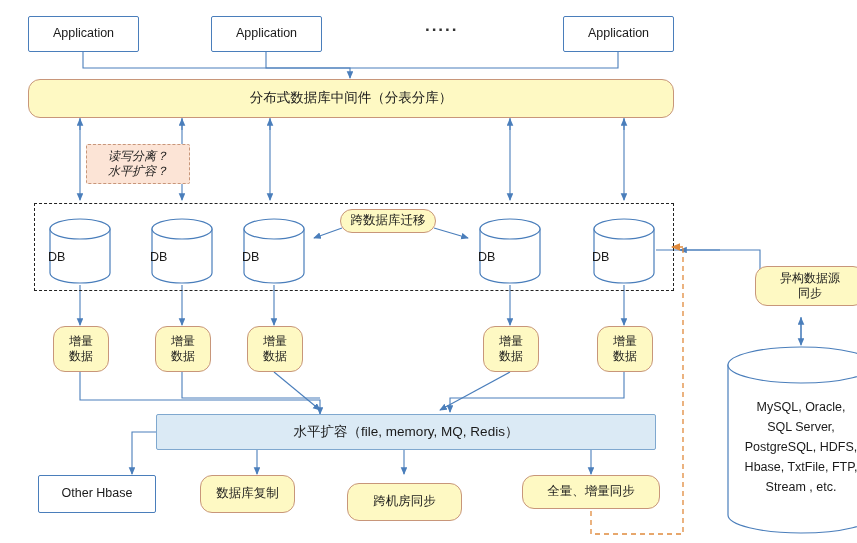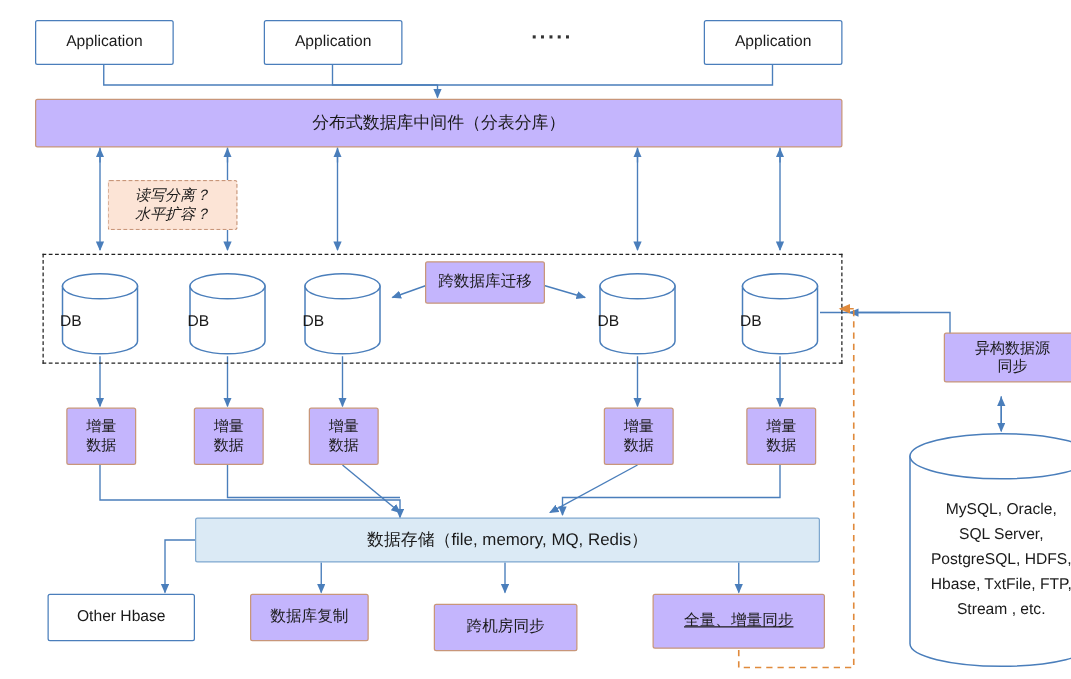--- a/index.html
+++ b/index.html
@@ -38,22 +38,22 @@
     line-height: 1.25;
     white-space: pre-line;
   }
   .box-blue {
     border: 1px solid #4a7ebb;
     background: #ffffff;
     border-radius: 2px;
   }
   .box-peach {
     border: 1px solid #c8967a;
-    background: #c4b5fd;
-    border-radius: 2px;
+    background: #fef9c3;
+    border-radius: 12px;
   }
   .box-lightblue {
     border: 1px solid #7fa8cf;
     background: #dbeaf5;
     border-radius: 2px;
   }
   .box-dashed {
     border: 1px dashed #c8967a;
     background: #fce4d6;
     border-radius: 2px;
@@ -171,21 +171,21 @@
     <span>分布式数据库中间件（分表分库）</span>
   </div>
 
   <div class="node box-dashed" style="left:66px;top:144px;width:104px;height:40px;font-size:12px;font-style:italic;">
     <span>读写分离？
 水平扩容？</span>
   </div>
 
   <div class="dashed-region" style="left:14px;top:203px;width:640px;height:88px;"></div>
 
-  <div class="node box-peach" style="left:320px;top:209px;width:96px;height:34px;font-size:12.5px;">
+  <div class="node box-peach" style="left:320px;top:209px;width:96px;height:24px;font-size:12.5px;">
     <span>跨数据库迁移</span>
   </div>
 
   <div class="cyl" style="left:28px;top:217px;width:64px;height:68px;">
     <svg width="64" height="68" viewBox="0 0 64 68">
       <path d="M2,12 L2,56 A30,10 0 0 0 62,56 L62,12 Z" fill="#ffffff" stroke="#4a7ebb" stroke-width="1.2"></path>
       <ellipse cx="32" cy="12" rx="30" ry="10" fill="#ffffff" stroke="#4a7ebb" stroke-width="1.2"></ellipse>
     </svg>
     <div class="cyl-label" style="top:33px;">DB</div>
   </div>
@@ -233,33 +233,33 @@
   <div class="node box-peach" style="left:463px;top:326px;width:56px;height:46px;font-size:12px;">
     <span>增量
 数据</span>
   </div>
   <div class="node box-peach" style="left:577px;top:326px;width:56px;height:46px;font-size:12px;">
     <span>增量
 数据</span>
   </div>
 
   <div class="node box-lightblue" style="left:136px;top:414px;width:500px;height:36px;font-size:13.5px;">
-    <span>数据存储（file, memory, MQ, Redis）</span>
+    <span>水平扩容（file, memory, MQ, Redis）</span>
   </div>
 
   <div class="node box-blue" style="left:18px;top:475px;width:118px;height:38px;">
     <span>Other Hbase</span>
   </div>
   <div class="node box-peach" style="left:180px;top:475px;width:95px;height:38px;">
     <span>数据库复制</span>
   </div>
   <div class="node box-peach" style="left:327px;top:483px;width:115px;height:38px;">
     <span>跨机房同步</span>
   </div>
-  <div class="node box-peach" style="left:502px;top:475px;width:138px;height:44px;text-decoration:underline;">
+  <div class="node box-peach" style="left:502px;top:475px;width:138px;height:34px;">
     <span>全量、增量同步</span>
   </div>
 
   <div class="node box-peach" style="left:735px;top:266px;width:110px;height:40px;font-size:12px;">
     <span>异构数据源
 同步</span>
   </div>
 
   <div class="cyl" style="left:706px;top:345px;width:150px;height:190px;">
     <svg width="150" height="190" viewBox="0 0 150 190">

